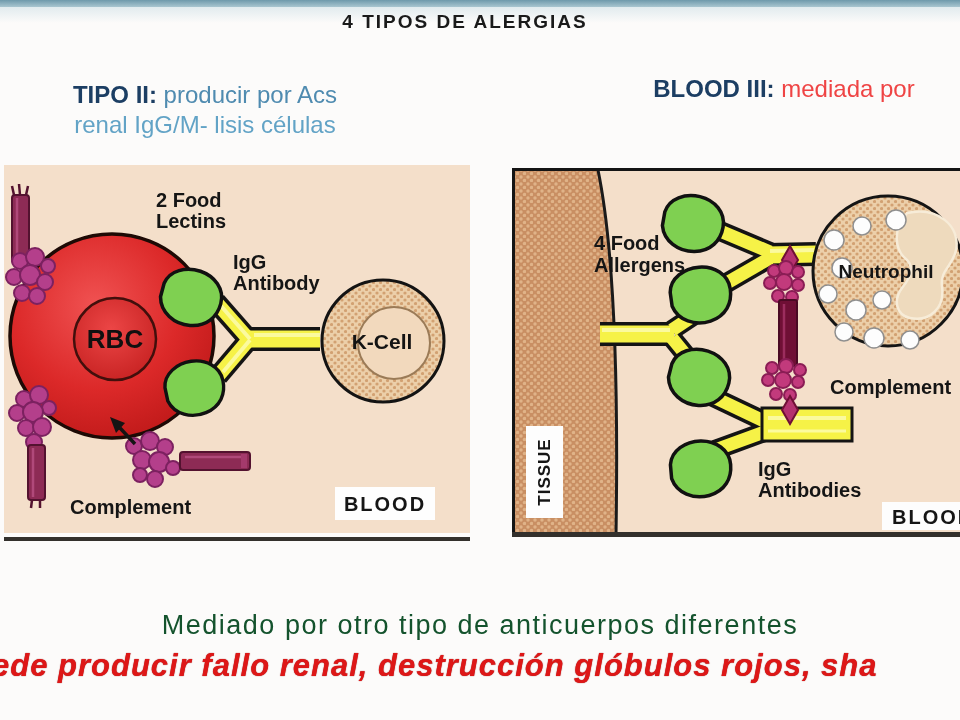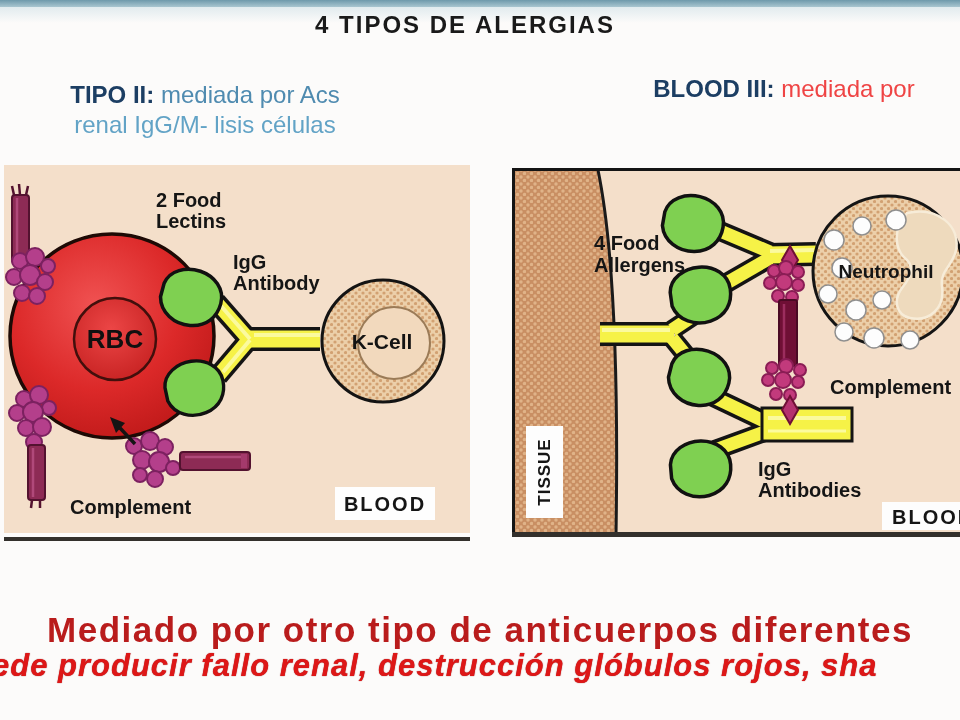--- a/index.html
+++ b/index.html
@@ -3,43 +3,43 @@
 <meta charset="utf-8">
 <style>
   html,body{margin:0;padding:0;}
   body{width:960px;height:720px;overflow:hidden;position:relative;
        background:#fcfbfa;font-family:"Liberation Sans",sans-serif;}
   .topbar{position:absolute;left:0;top:0;width:960px;height:7px;
           background:linear-gradient(#6e99ab,#a9c6d0);}
   .topfade{position:absolute;left:0;top:7px;width:960px;height:16px;
            background:linear-gradient(rgba(176,205,216,.35),rgba(255,255,255,0));}
   .title{position:absolute;left:0;top:11px;width:930px;text-align:center;
-         font-size:24px;font-weight:bold;letter-spacing:2px;color:#1a1a1a;}
+         font-size:19px;font-weight:bold;letter-spacing:2px;color:#1a1a1a;}
   .tipo{position:absolute;text-align:center;font-size:24px;line-height:30px;}
   .tipo .hd{font-weight:bold;}
   .tipo2{left:18px;top:80px;width:374px;}
   .tipo3{left:598px;top:74px;width:372px;}
   .panel{position:absolute;}
   .cap1{position:absolute;left:0;top:610px;width:960px;text-align:center;
-        font-size:35px;font-weight:bold;letter-spacing:1.5px;color:#b91c1c;}
+        font-size:27px;font-weight:normal;letter-spacing:1.5px;color:#14532d;}
   .cap2{position:absolute;left:-8px;top:648px;white-space:nowrap;
         font-size:31px;font-weight:bold;font-style:italic;letter-spacing:1px;
         color:#de1717;text-shadow:0 0 1px #8e0d0d;}
   svg text{font-family:"Liberation Sans",sans-serif;}
 </style>
 </head>
 <body>
 
 <div class="topbar"></div>
 <div class="topfade"></div>
 
 <div class="title">4 TIPOS DE ALERGIAS</div>
 
 <div class="tipo tipo2">
-  <span class="hd" style="color:#1c3e63">TIPO II:</span><span style="color:#4f8bb0"> mediada por Acs</span><br>
+  <span class="hd" style="color:#1c3e63">TIPO II:</span><span style="color:#4f8bb0"> producir por Acs</span><br>
   <span style="color:#62a3c6">renal IgG/M- lisis células</span>
 </div>
 
 <div class="tipo tipo3">
   <span class="hd" style="color:#1c3e63">BLOOD III:</span><span style="color:#ef4444"> mediada por</span><br>
 </div>
 
 <div class="panel" style="left:4px;top:165px;border-bottom:4px solid #33302c;">
 <svg width="466" height="368" viewBox="0 0 466 368">
   <defs>

